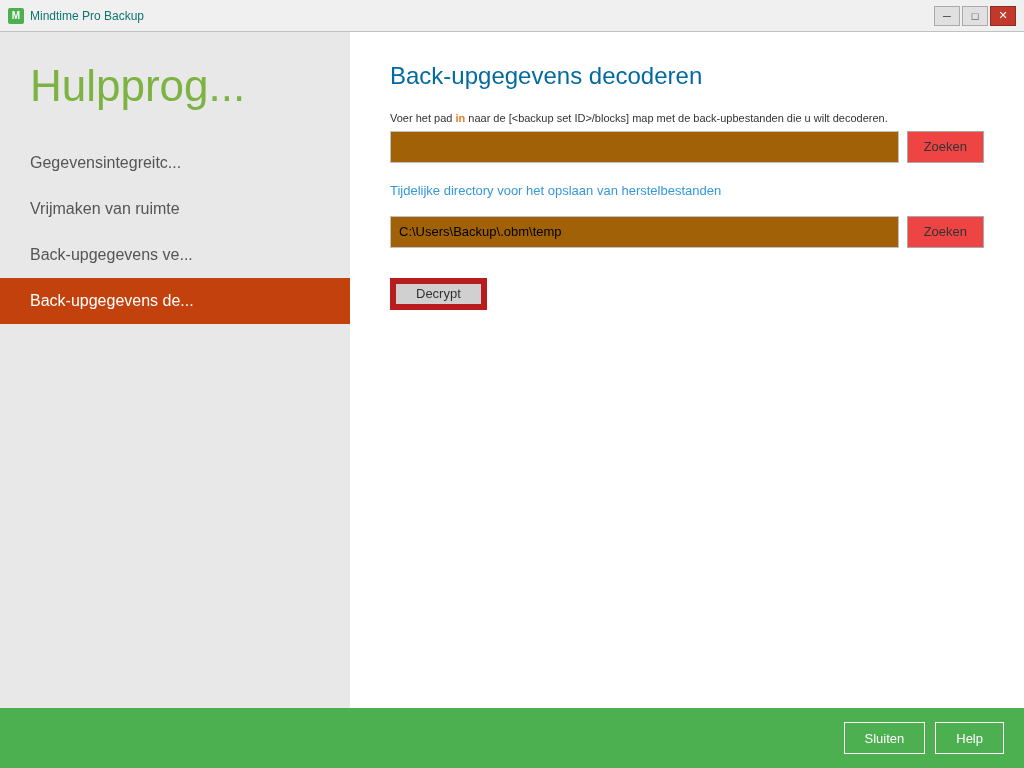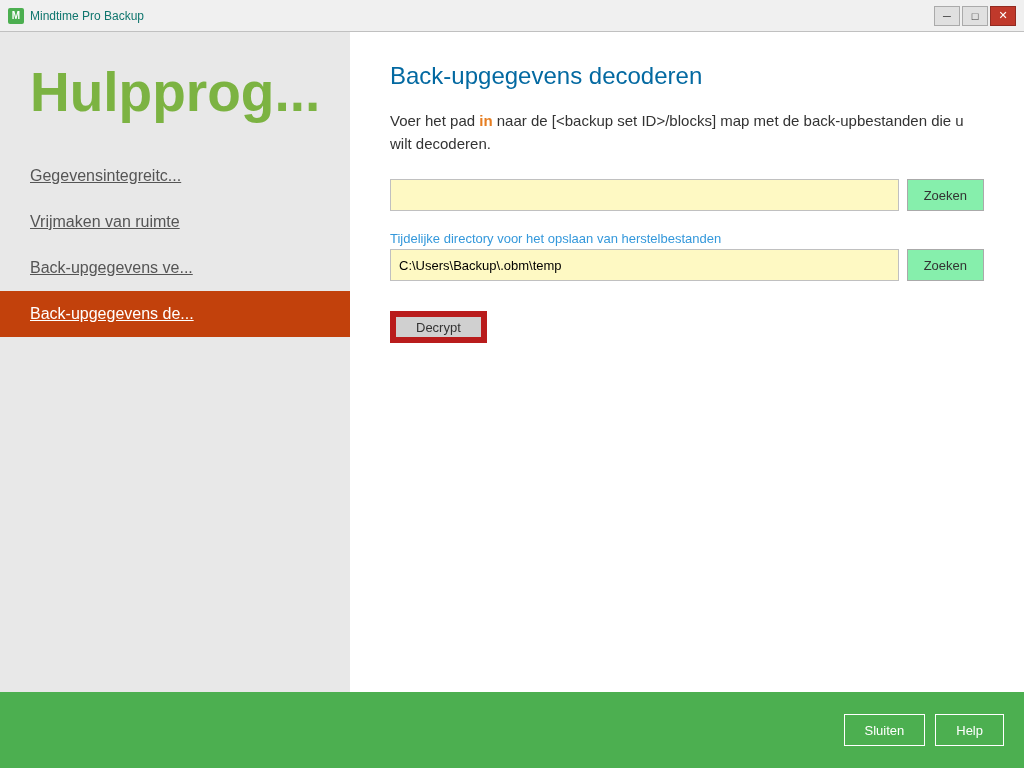--- a/index.html
+++ b/index.html
@@ -84,108 +84,107 @@
     }
 
     
     .sidebar {
       width: 350px;
       background: #e8e8e8;
       padding: 20px 0;
       flex-shrink: 0;
     }
     .sidebar-heading {
-      font-size: 55px;
+      font-size: 44px;
       color: #7cb342;
-      font-weight: 700;
+      font-weight: 400;
       padding: 10px 30px 30px 30px;
       line-height: 1.1;
     }
     .sidebar-item {
       padding: 14px 30px;
       font-size: 16px;
       color: #555;
       cursor: pointer;
       display: block;
-      text-decoration: underline;
     }
     .sidebar-item.active {
       background: #c2410c;
       color: white;
     }
 
     
     .main-content {
       flex: 1;
       background: #ffffff;
       padding: 30px 40px;
       overflow-y: auto;
     }
     .page-title {
       font-size: 24px;
       color: #0369a1;
       font-weight: 300;
       margin-bottom: 20px;
     }
     .description-text {
-      font-size: 15px;
-      color: #333;
-      margin-bottom: 24px;
+      font-size: 11px;
+      color: #333;
+      margin-bottom: 4px;
       line-height: 1.5;
     }
     .description-text .highlight {
       color: #e67e22;
       font-weight: bold;
     }
 
     .input-row {
       display: flex;
       align-items: center;
       gap: 8px;
       margin-bottom: 20px;
     }
     .text-input {
       flex: 1;
       height: 32px;
       border: 1px solid #c0c0c0;
       padding: 4px 8px;
       font-size: 13px;
-      background: #fef9c3;
+      background: #a16207;
       outline: none;
     }
     .search-button {
       height: 32px;
       padding: 0 16px;
-      background: #86efac;
+      background: #ef4444;
       border: 1px solid #aaa;
       font-size: 13px;
       cursor: pointer;
       color: #333;
     }
     .label-text {
       font-size: 13px;
       color: #3498db;
-      margin-bottom: 3px;
+      margin-bottom: 18px;
     }
 
     .decrypt-button {
       height: 32px;
       padding: 0 20px;
       background: #d0d0d0;
       border: 6px solid #b91c1c;
       font-size: 13px;
       cursor: pointer;
       color: #333;
       margin-top: 10px;
     }
 
     
     .footer {
       background: #4caf50;
-      height: 76px;
+      height: 60px;
       display: flex;
       align-items: center;
       justify-content: flex-end;
       padding: 0 20px;
       gap: 10px;
       flex-shrink: 0;
     }
     .footer-button {
       height: 32px;
       padding: 0 20px;

